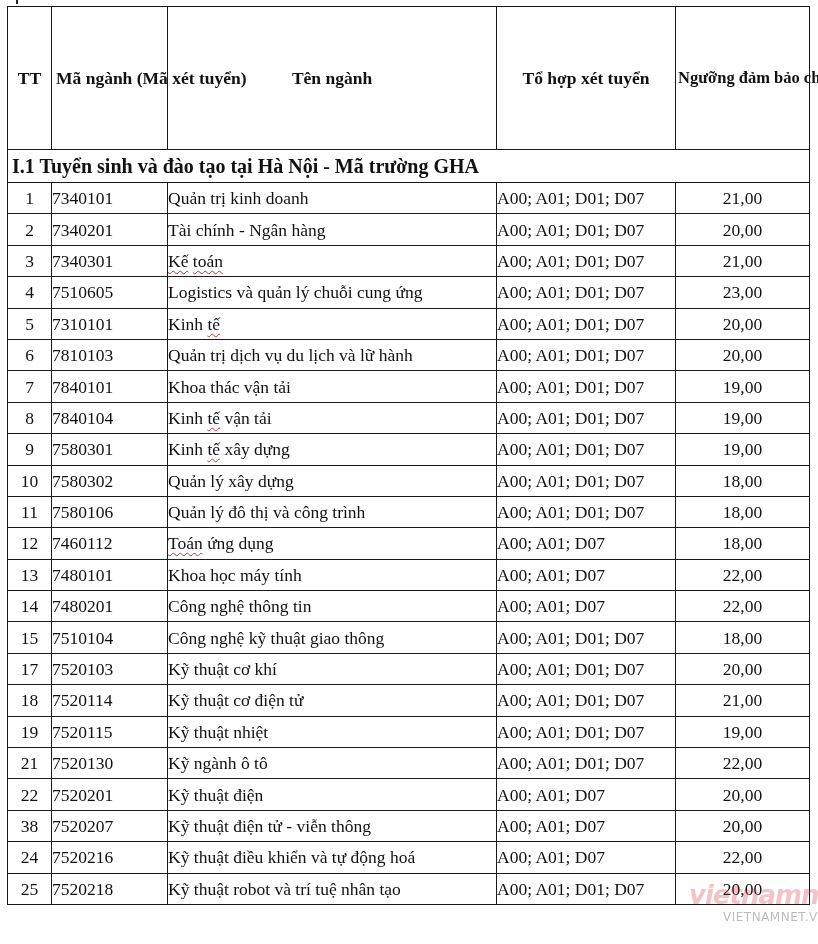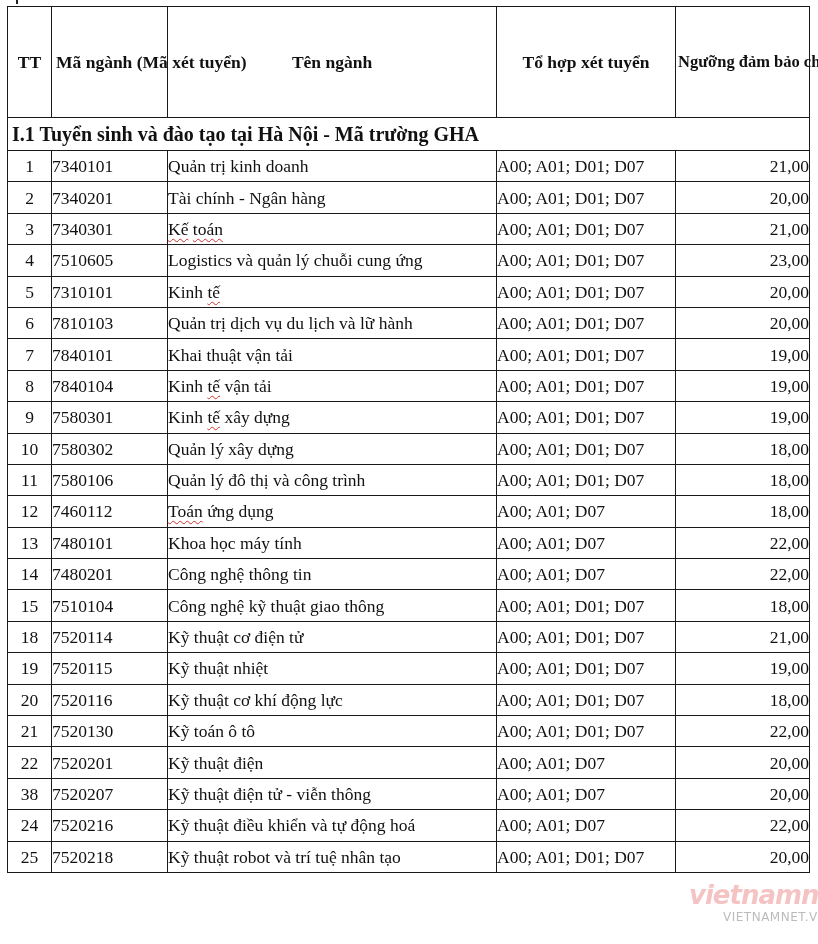--- a/index.html
+++ b/index.html
@@ -18,28 +18,28 @@
       line-height: 20px;
       white-space: nowrap;
     }
     col.c-tt { width: 44px; }
     col.c-code { width: 116px; }
     col.c-name { width: 329px; }
     col.c-combo { width: 179px; }
     col.c-score { width: 134px; }
     thead th { font-weight: bold; text-align: center; height: 110px; vertical-align: middle; font-size: 17px; line-height: 20px; white-space: normal; font-family: Liberation Serif, serif; }
     thead th.th-score { font-size: 16.5px; line-height: 19.6px; padding: 0 2px; }
-    thead th.th-code { padding: 0 4px; }
+    thead th.th-code { padding: 16px 4px; }
     tr.section td { font-weight: bold; font-size: 20px; height: 32px; padding-left: 4px; text-align: left; }
     tbody tr.row td { height: 30.4px; }
     td.tt { text-align: center; }
     td.code { text-align: left; }
     td.name { text-align: left; padding-left: 8px; }
     td.combo { text-align: left; }
-    td.score { text-align: right; }
+    td.score { text-align: center; }
     .spell { text-decoration: underline wavy #d03030; text-decoration-thickness: 1px; text-underline-offset: 3px; }
     .watermark {
       position: absolute; left: 689px; top: 880px; width: 115px; height: 40px; pointer-events: none;
     }
     .wm-main { position: absolute; left: 0; top: 0; font-family: "DejaVu Sans", sans-serif; font-weight: bold; font-style: italic; font-size: 26px; color: rgba(220,40,40,0.28); letter-spacing: -1px; }
     .wm-sub { position: absolute; left: 34px; top: 30px; font-family: "DejaVu Sans", sans-serif; font-size: 12px; color: rgba(120,120,120,0.5); letter-spacing: 0.5px; }
   </style>
 </head>
 <body>
 
@@ -104,21 +104,21 @@
       <tr class="row">
         <td class="tt">6</td>
         <td class="code">7810103</td>
         <td class="name">Quản trị dịch vụ du lịch và lữ hành</td>
         <td class="combo">A00; A01; D01; D07</td>
         <td class="score">20,00</td>
       </tr>
       <tr class="row">
         <td class="tt">7</td>
         <td class="code">7840101</td>
-        <td class="name">Khai thuật vận tải</td>
+        <td class="name">Khoa thác vận tải</td>
         <td class="combo">A00; A01; D01; D07</td>
         <td class="score">19,00</td>
       </tr>
       <tr class="row">
         <td class="tt">8</td>
         <td class="code">7840104</td>
         <td class="name">Kinh <span class="spell">tế</span> vận tải</td>
         <td class="combo">A00; A01; D01; D07</td>
         <td class="score">19,00</td>
       </tr>
@@ -165,44 +165,44 @@
         <td class="score">22,00</td>
       </tr>
       <tr class="row">
         <td class="tt">15</td>
         <td class="code">7510104</td>
         <td class="name">Công nghệ kỹ thuật giao thông</td>
         <td class="combo">A00; A01; D01; D07</td>
         <td class="score">18,00</td>
       </tr>
       <tr class="row">
+        <td class="tt">17</td>
+        <td class="code">7520103</td>
+        <td class="name">Kỹ thuật cơ khí</td>
+        <td class="combo">A00; A01; D01; D07</td>
+        <td class="score">20,00</td>
+      </tr>
+      <tr class="row">
         <td class="tt">18</td>
         <td class="code">7520114</td>
         <td class="name">Kỹ thuật cơ điện tử</td>
         <td class="combo">A00; A01; D01; D07</td>
         <td class="score">21,00</td>
       </tr>
       <tr class="row">
         <td class="tt">19</td>
         <td class="code">7520115</td>
         <td class="name">Kỹ thuật nhiệt</td>
         <td class="combo">A00; A01; D01; D07</td>
         <td class="score">19,00</td>
       </tr>
       <tr class="row">
-        <td class="tt">20</td>
-        <td class="code">7520116</td>
-        <td class="name">Kỹ thuật cơ khí động lực</td>
-        <td class="combo">A00; A01; D01; D07</td>
-        <td class="score">18,00</td>
-      </tr>
-      <tr class="row">
         <td class="tt">21</td>
         <td class="code">7520130</td>
-        <td class="name">Kỹ toán ô tô</td>
+        <td class="name">Kỹ ngành ô tô</td>
         <td class="combo">A00; A01; D01; D07</td>
         <td class="score">22,00</td>
       </tr>
       <tr class="row">
         <td class="tt">22</td>
         <td class="code">7520201</td>
         <td class="name">Kỹ thuật điện</td>
         <td class="combo">A00; A01; D07</td>
         <td class="score">20,00</td>
       </tr>

